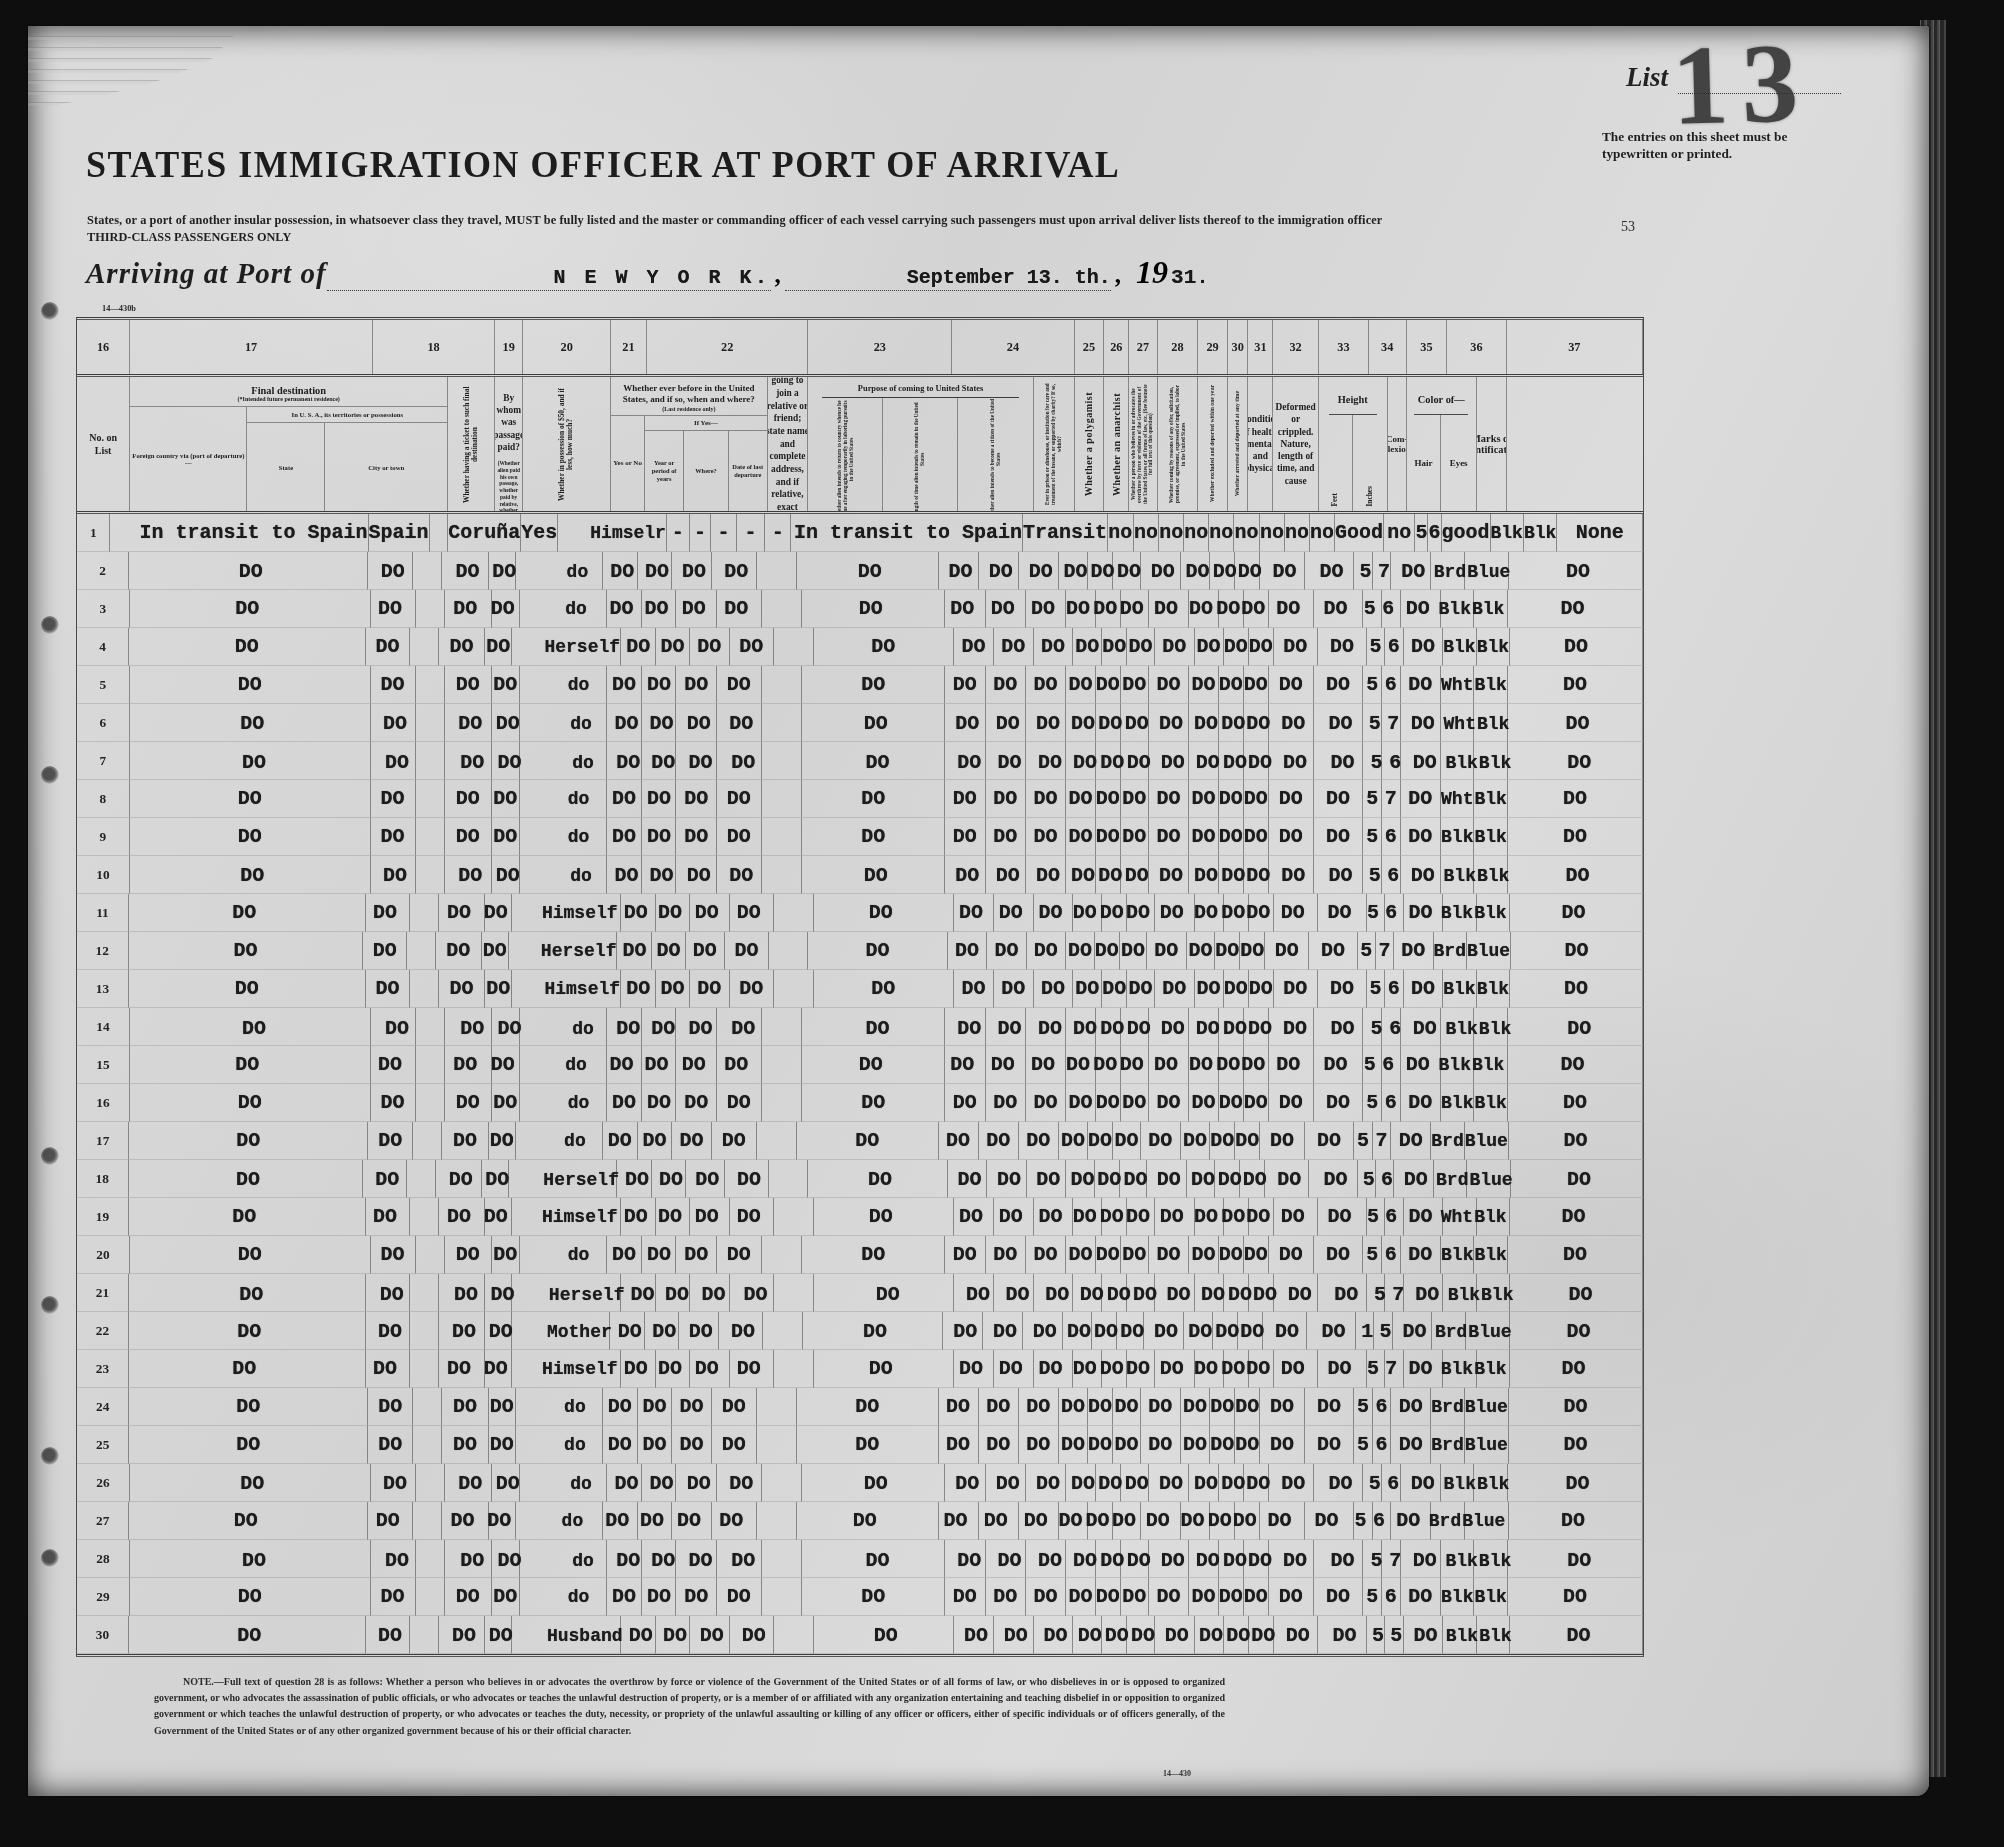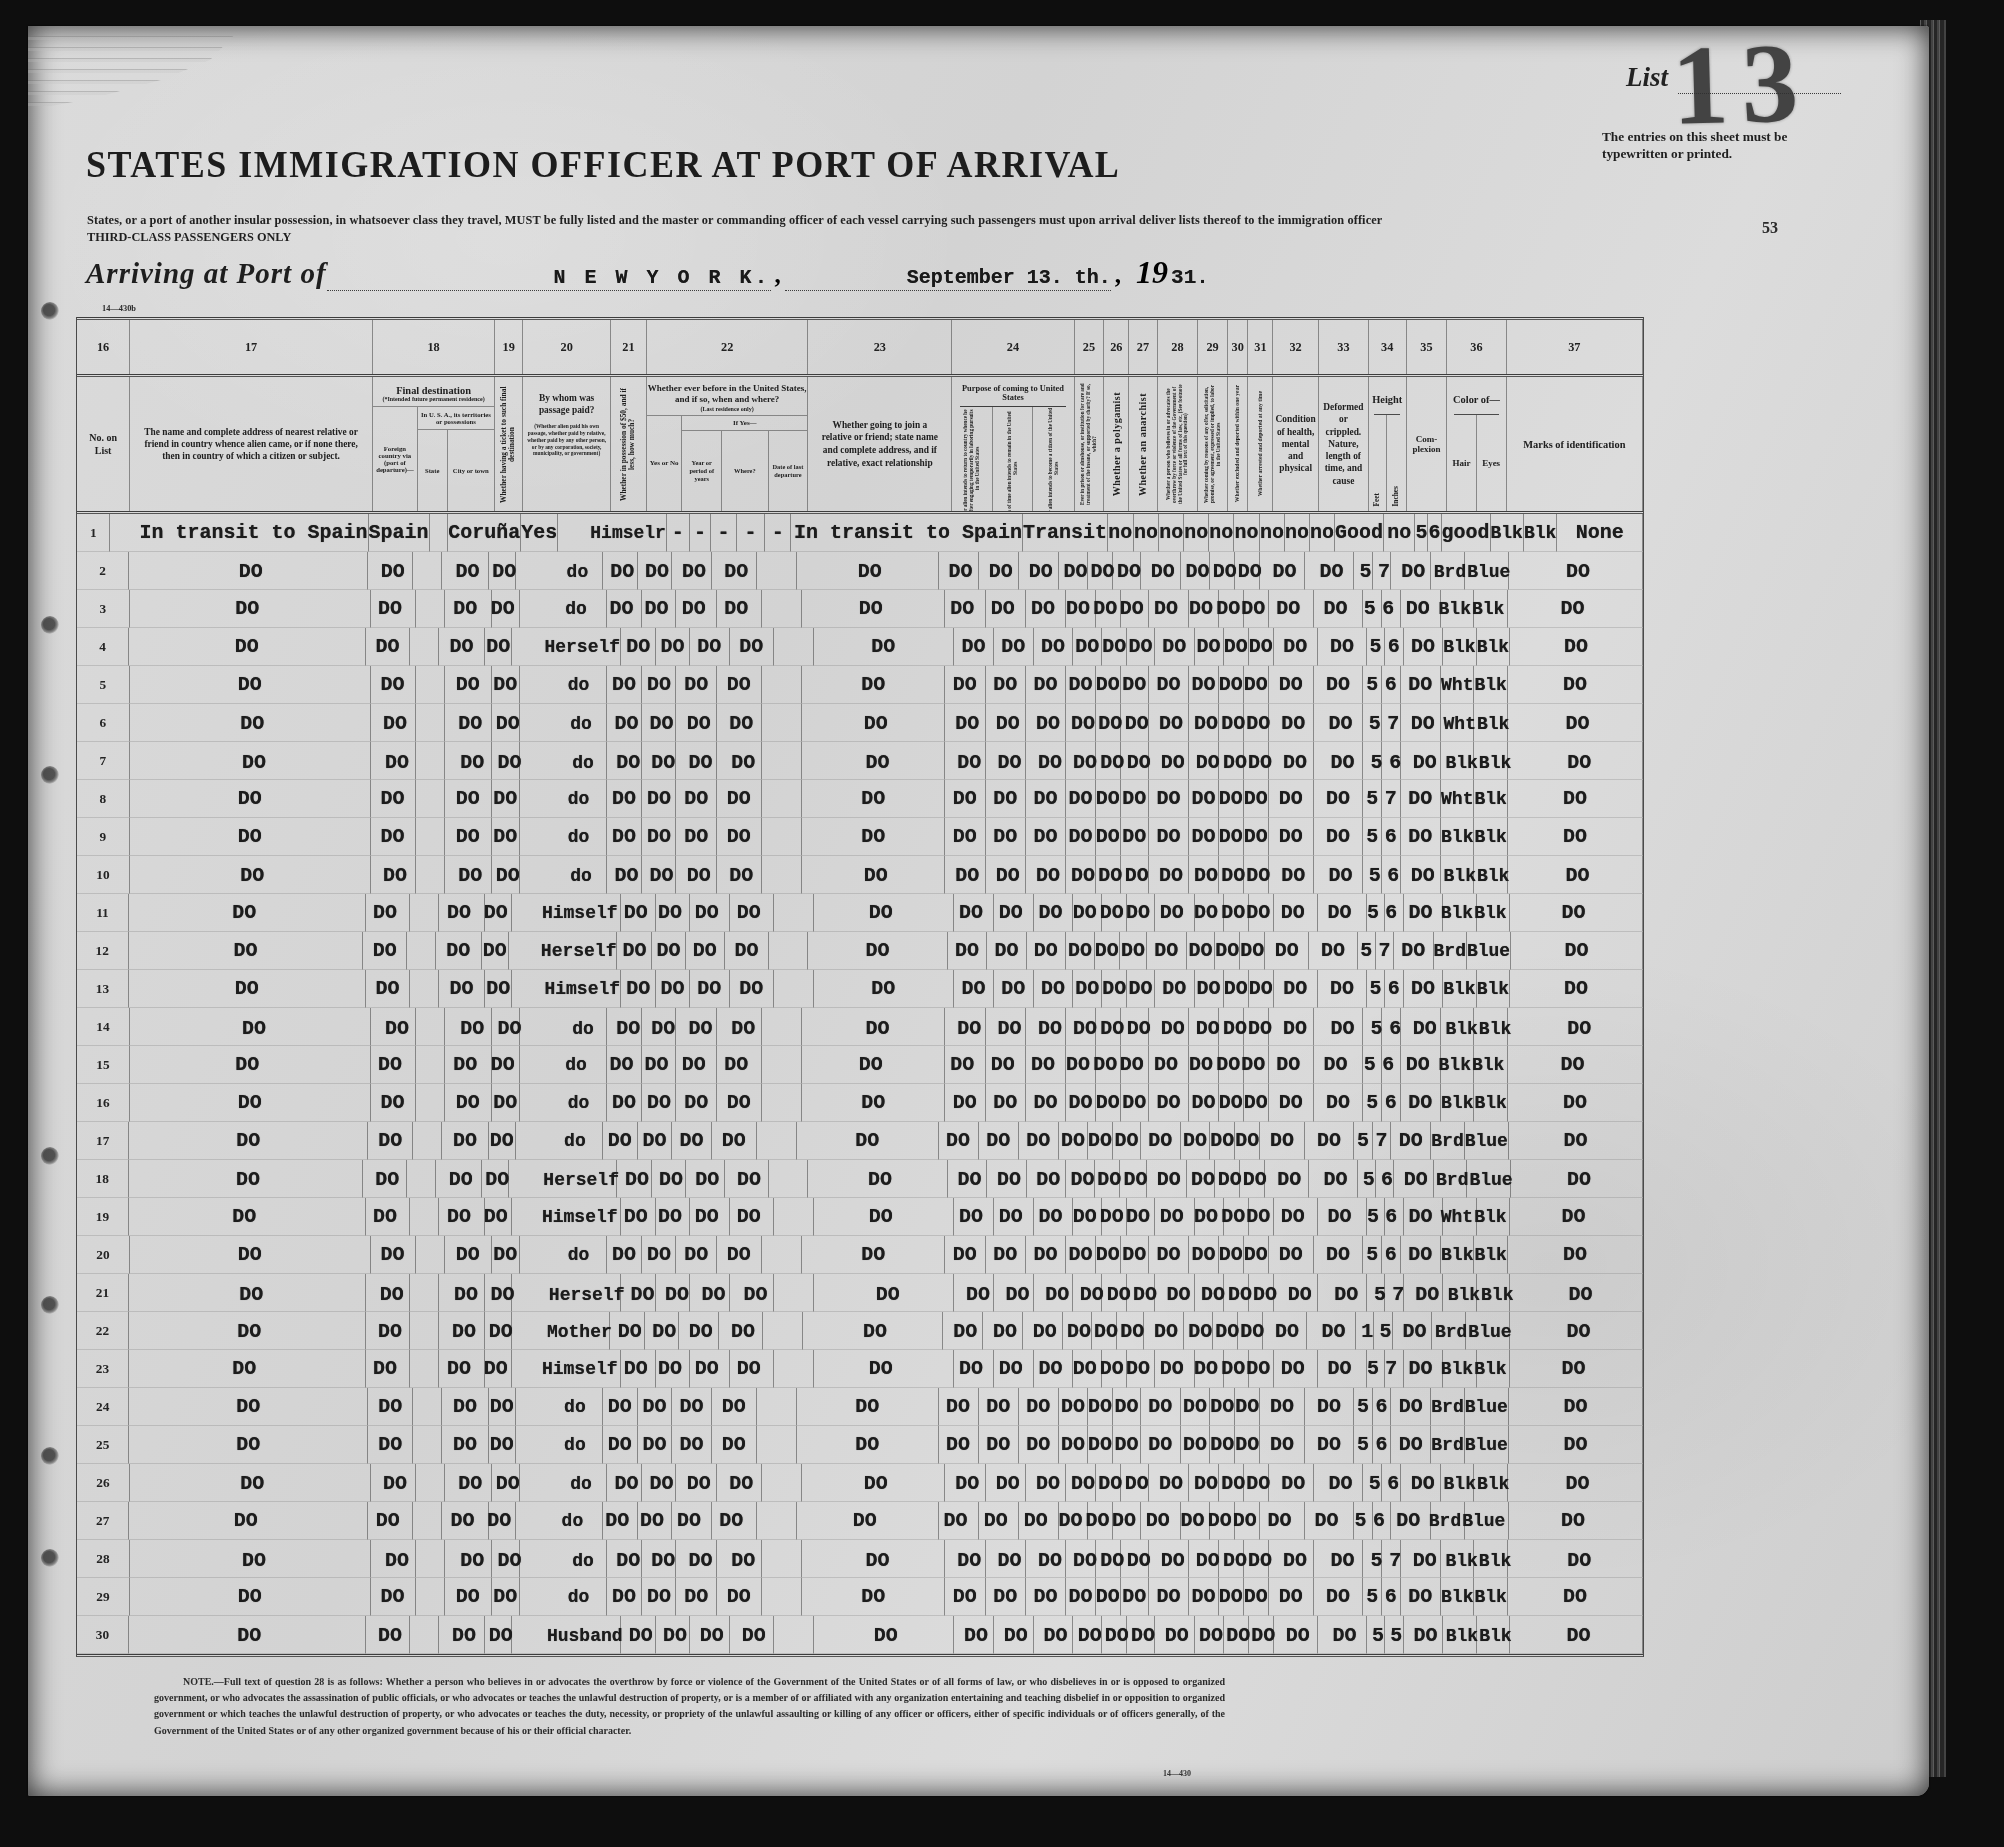--- a/index.html
+++ b/index.html
@@ -44,21 +44,21 @@
 
   .list-label { position:absolute; left:1598px; top:36px; font-style:italic; font-weight:700;
     font-size:27px; color:#222; }
   .list-label::after { content:""; position:absolute; left:52px; top:31px; width:163px;
     border-bottom:1.5px dotted #3a3a3a; }
   .stamp { position:absolute; left:1644px; top:-7px; font-size:113px; font-weight:700;
     color:#2f2f2f; letter-spacing:13px; transform:rotate(-1.5deg); opacity:.88;
     text-shadow:0 0 3px rgba(40,40,40,.5); }
   .entries-note { position:absolute; left:1574px; top:103px; width:222px; font-size:13.3px;
     font-weight:700; color:#1f1f1f; line-height:1.25; }
-  .pageno { position:absolute; left:1734px; top:193px; font-size:16px; font-weight:700; color:#2a2a2a; }
+  .pageno { position:absolute; left:1593px; top:193px; font-size:14px; font-weight:400; color:#2a2a2a; }
 
   
   .manifest { position:absolute; left:48px; top:291px; width:1568px;
     --ln:#4a4a4a; --lnsoft:rgba(70,70,70,.55);
     --cols:3.4fr 15.5fr 2.9fr 1.9fr 3fr 1.8fr 5.6fr 2.3fr 2.2fr 2.6fr 2.9fr 2.6fr 9.2fr 2.6fr 2.6fr 2.6fr 1.9fr 1.6fr 1.8fr 2.6fr 1.9fr 1.3fr 1.6fr 2.9fr 3.2fr 1.2fr 1.2fr 2.6fr 1.9fr 1.9fr 8.7fr;
     border-left:1px solid var(--ln); border-right:1px solid var(--ln); }
   .grid { display:grid; grid-template-columns:var(--cols); }
   .hrule { height:3px; border-top:1px solid #3d3d3d; border-bottom:0.5px solid #555; }
   .numbers { height:54px; }
   .numbers .nc { display:flex; align-items:center; justify-content:center;
@@ -207,23 +207,20 @@
         <div class="nc">35</div>
         <div class="nc sp2">36</div>
         <div class="nc">37</div>
       </div>
       <div class="hrule"></div>
 
       <div class="grid hdr">
         <div class="hc">
             <p class="h16">No. on List</p>
           </div>
-        <div class="hc">
-            <p class="h17">The name and complete address of nearest relative or friend in country whence alien came, or if none there, then in country of which a citizen or subject.</p>
-          </div>
         <div class="hc sp3 hc18">
           <div class="fd-title">Final destination</div>
           <div class="fd-sub">(*Intended future permanent residence)</div>
           <div class="fd-grid">
             <div class="fd-foreign">Foreign country via (port of departure)—</div>
             <div class="fd-usa">
               <div class="fd-usa-t">In U. S. A., its territories or possessions</div>
               <div class="fd-usa-g">
                 <div>State</div>
                 <div>City or town</div>

